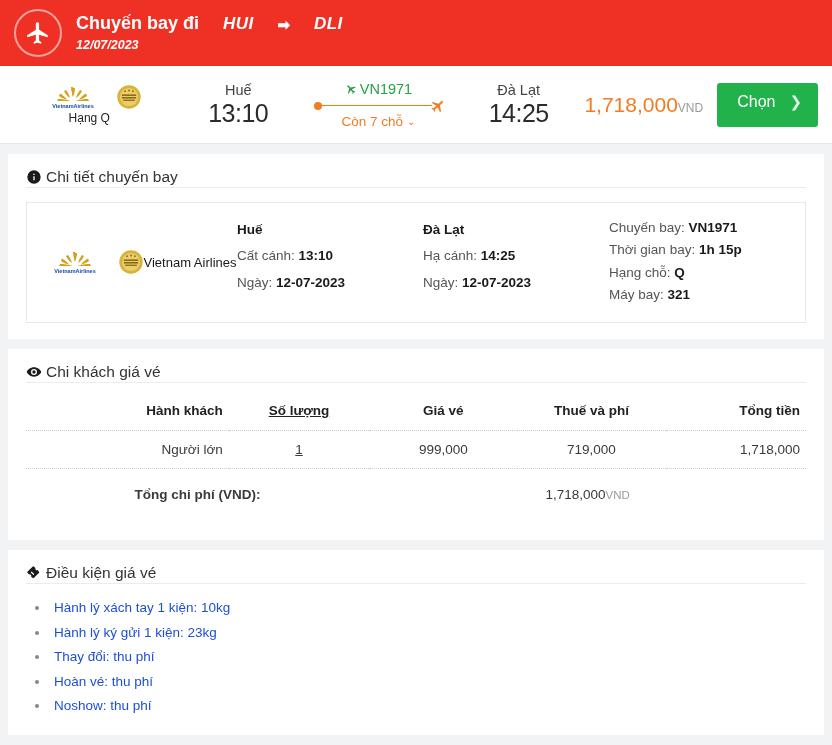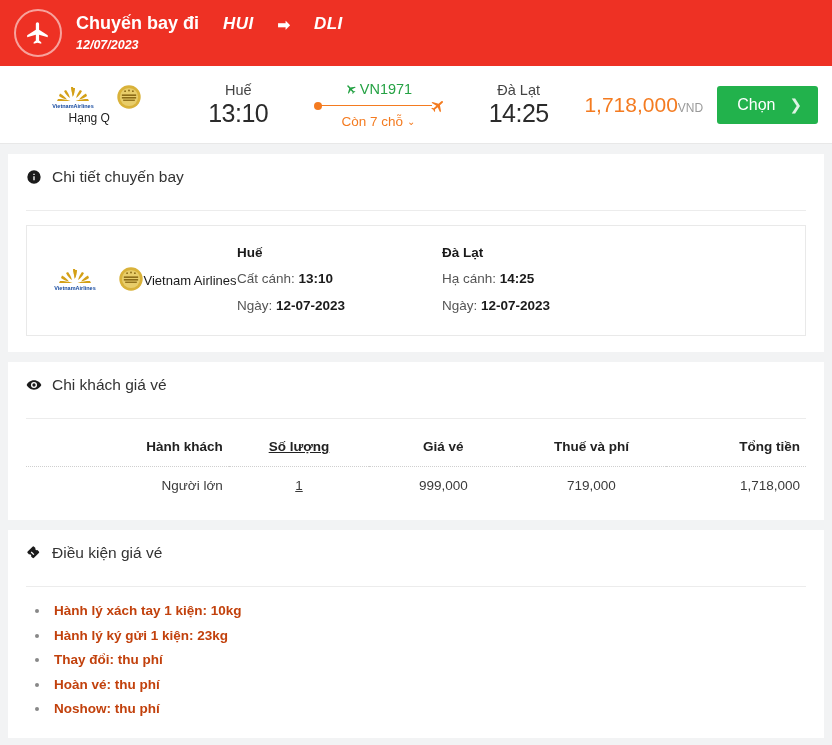--- a/index.html
+++ b/index.html
@@ -90,37 +90,37 @@
 
   .col-price { margin-left: auto; display:flex; align-items:center; gap: 14px; padding-right: 2px;}
   .price { font-size: 21px; color: #f47b20; white-space: nowrap; }
   .price .cur { font-size: 12px; color: #9a9a9a; }
   .btn-choose {
     background: #22b24c;
     color: #fff;
     border: none;
     border-radius: 3px;
     font-size: 16px;
-    padding: 10px 16px 10px 20px;
+    padding: 10px 16px 16px 20px;
     display: flex; align-items: center; gap: 14px;
     cursor: pointer;
     font-family: inherit;
   }
   .btn-choose .chev { font-size: 15px; opacity: .85; }
 
   
   .card {
     background: #fff;
     margin: 10px 8px 0 8px;
     padding: 14px 18px 16px 18px;
   }
   .card-head {
-    display: flex; align-items: center; gap: 10px;
+    display: flex; align-items: center; gap: 4px;
     font-size: 15.5px; color: #333;
-    padding-bottom: 24px;
+    padding-bottom: 1px;
     border-bottom: 1px solid #ececec;
   }
   .card-head svg { width: 16px; height: 16px; fill: #1b1b1b; flex: 0 0 auto; }
 
   
   .detail-box {
     border: 1px solid #e9e9e9;
     margin-top: 14px;
     display: flex;
     padding: 14px 10px 16px 10px;
@@ -154,24 +154,23 @@
     border-top: 1px dotted #cfcfcf;
     padding: 18px 6px 22px 6px;
   }
   .total-label { font-size: 19px; font-weight: 700; color: #1c1c1c; text-align: right; padding-right: 30px; }
   .total-value { font-size: 19px; color: #2b2b2b; text-align: left; padding-left: 26px; white-space: nowrap; }
   .total-value .cur { font-size: 11.5px; color: #9a9a9a; }
 
   
   .cond-list { margin: 12px 0 0 0; padding-left: 24px; }
   .cond-list li {
-    font-size: 13.5px; color: #c2410c;
+    font-size: 13.5px; color: #1d4ed8;
     line-height: 1.82;
     padding-left: 4px;
-    font-weight: bold;
   }
   .cond-list li::marker { color: #888; }
 </style>
 </head>
 <body>
 
 <div class="page">
 
   <div class="banner">
     <div class="banner-circle">
@@ -321,20 +320,38 @@
         <div>
           <span>Hạ cánh:</span>
           <b>14:25</b>
         </div>
         <div>
           <span>Ngày:</span>
           <b>12-07-2023</b>
         </div>
       </div>
 
+      <div class="dbox-col meta">
+        <div>
+          <span>Chuyến bay:</span>
+          <b>VN1971</b>
+        </div>
+        <div>
+          <span>Thời gian bay:</span>
+          <b>1h 15p</b>
+        </div>
+        <div>
+          <span>Hạng chỗ:</span>
+          <b>Q</b>
+        </div>
+        <div>
+          <span>Máy bay:</span>
+          <b>321</b>
+        </div>
+      </div>
     </div>
   </div>
 
   <div class="card">
     <div class="card-head">
       <svg viewBox="0 0 24 24">
           <path d="M12 5C6.5 5 2.2 9.1 1 12c1.2 2.9 5.5 7 11 7s9.8-4.1 11-7c-1.2-2.9-5.5-7-11-7zm0 11.5A4.5 4.5 0 1 1 12 7.5a4.5 4.5 0 0 1 0 9zm0-2a2.5 2.5 0 1 0 0-5 2.5 2.5 0 0 0 0 5z"></path>
         </svg>
       <span>Chi khách giá vé</span>
     </div>
@@ -350,20 +367,26 @@
         </tr>
       </thead>
       <tbody>
         <tr>
           <td class="c-pax">Người lớn</td>
           <td class="c-qty">1</td>
           <td class="c-fare">999,000</td>
           <td class="c-tax">719,000</td>
           <td class="c-total">1,718,000</td>
         </tr>
+        <tr class="total-row">
+          <td colspan="2" class="total-label">Tổng chi phí (VND):</td>
+          <td colspan="3" class="total-value">
+            <span>1,718,000</span><span class="cur">VND</span>
+          </td>
+        </tr>
       </tbody>
     </table>
   </div>
 
   <div class="card">
     <div class="card-head">
       <svg viewBox="0 0 24 24">
           <path d="M2.5 9.8 9.8 2.5a1.6 1.6 0 0 1 2.3 0l2.1 2.1a2.2 2.2 0 0 0 3 3l2.1 2.1a1.6 1.6 0 0 1 0 2.3l-7.3 7.3a1.6 1.6 0 0 1-2.3 0l-2.1-2.1a2.2 2.2 0 0 0-3-3L2.5 12.1a1.6 1.6 0 0 1 0-2.3zm4.6 1.3 4 4 1.4-1.4-4-4-1.4 1.4z"></path>
         </svg>
       <span>Điều kiện giá vé</span>

